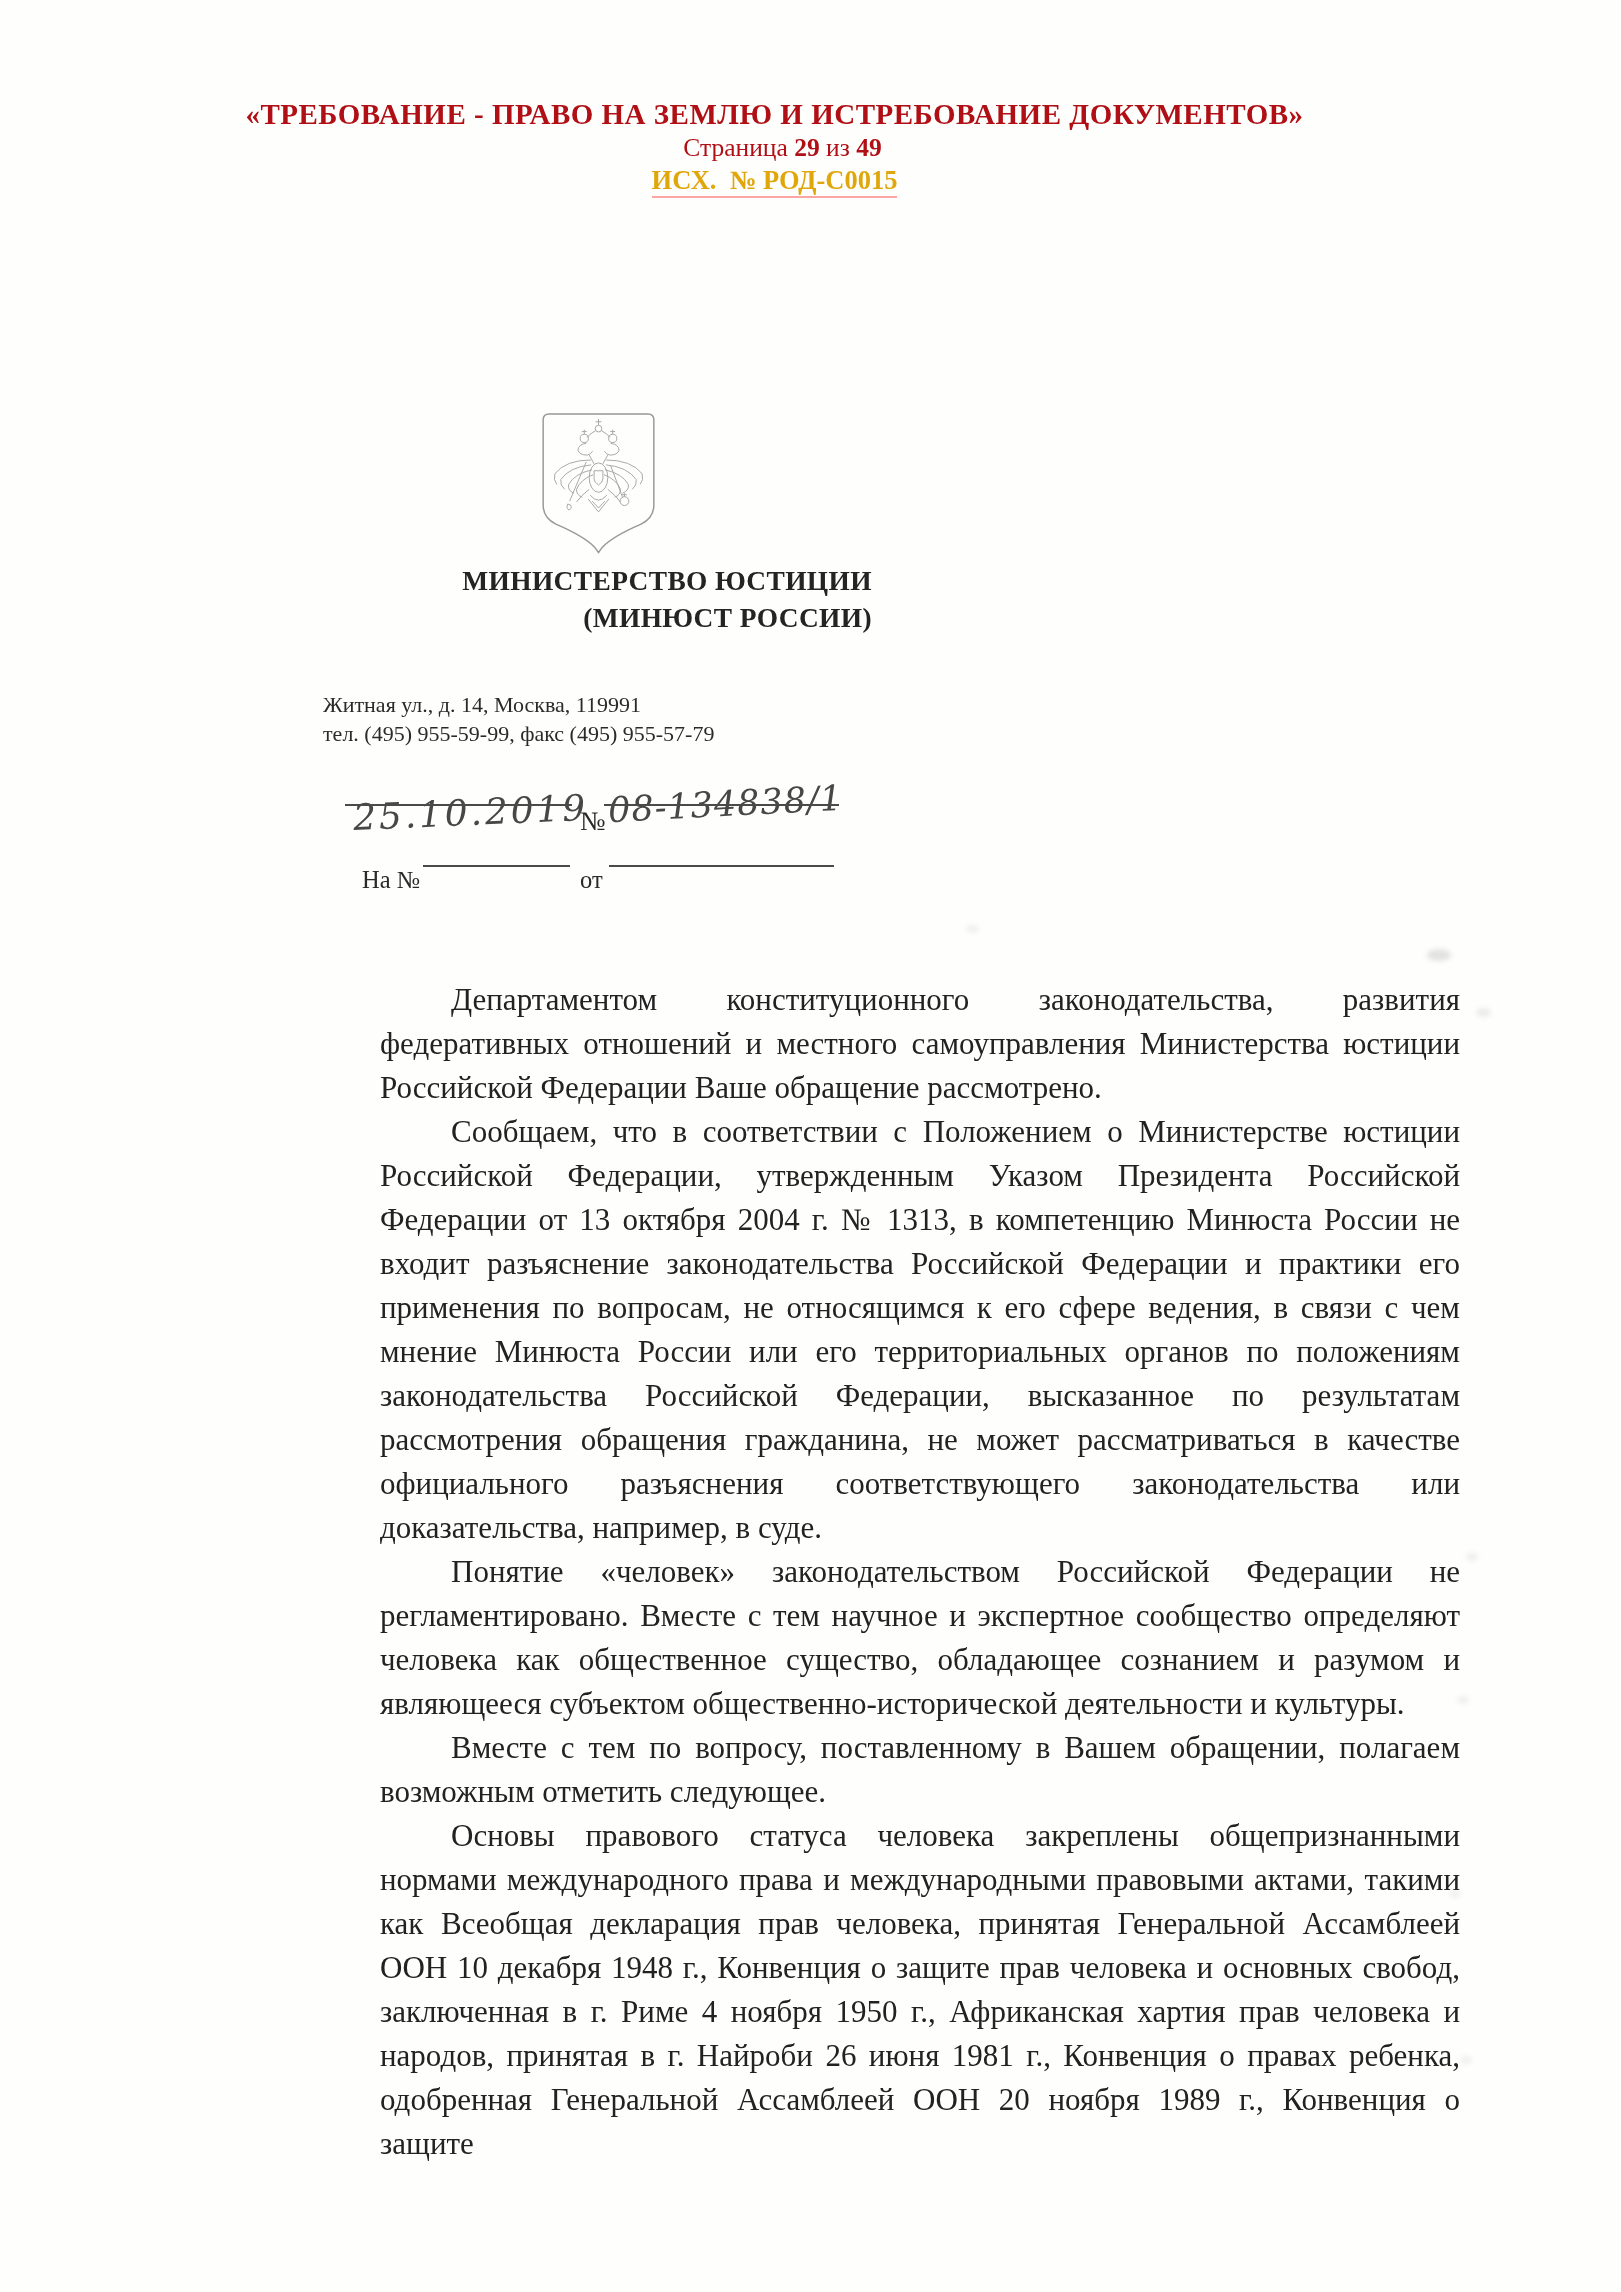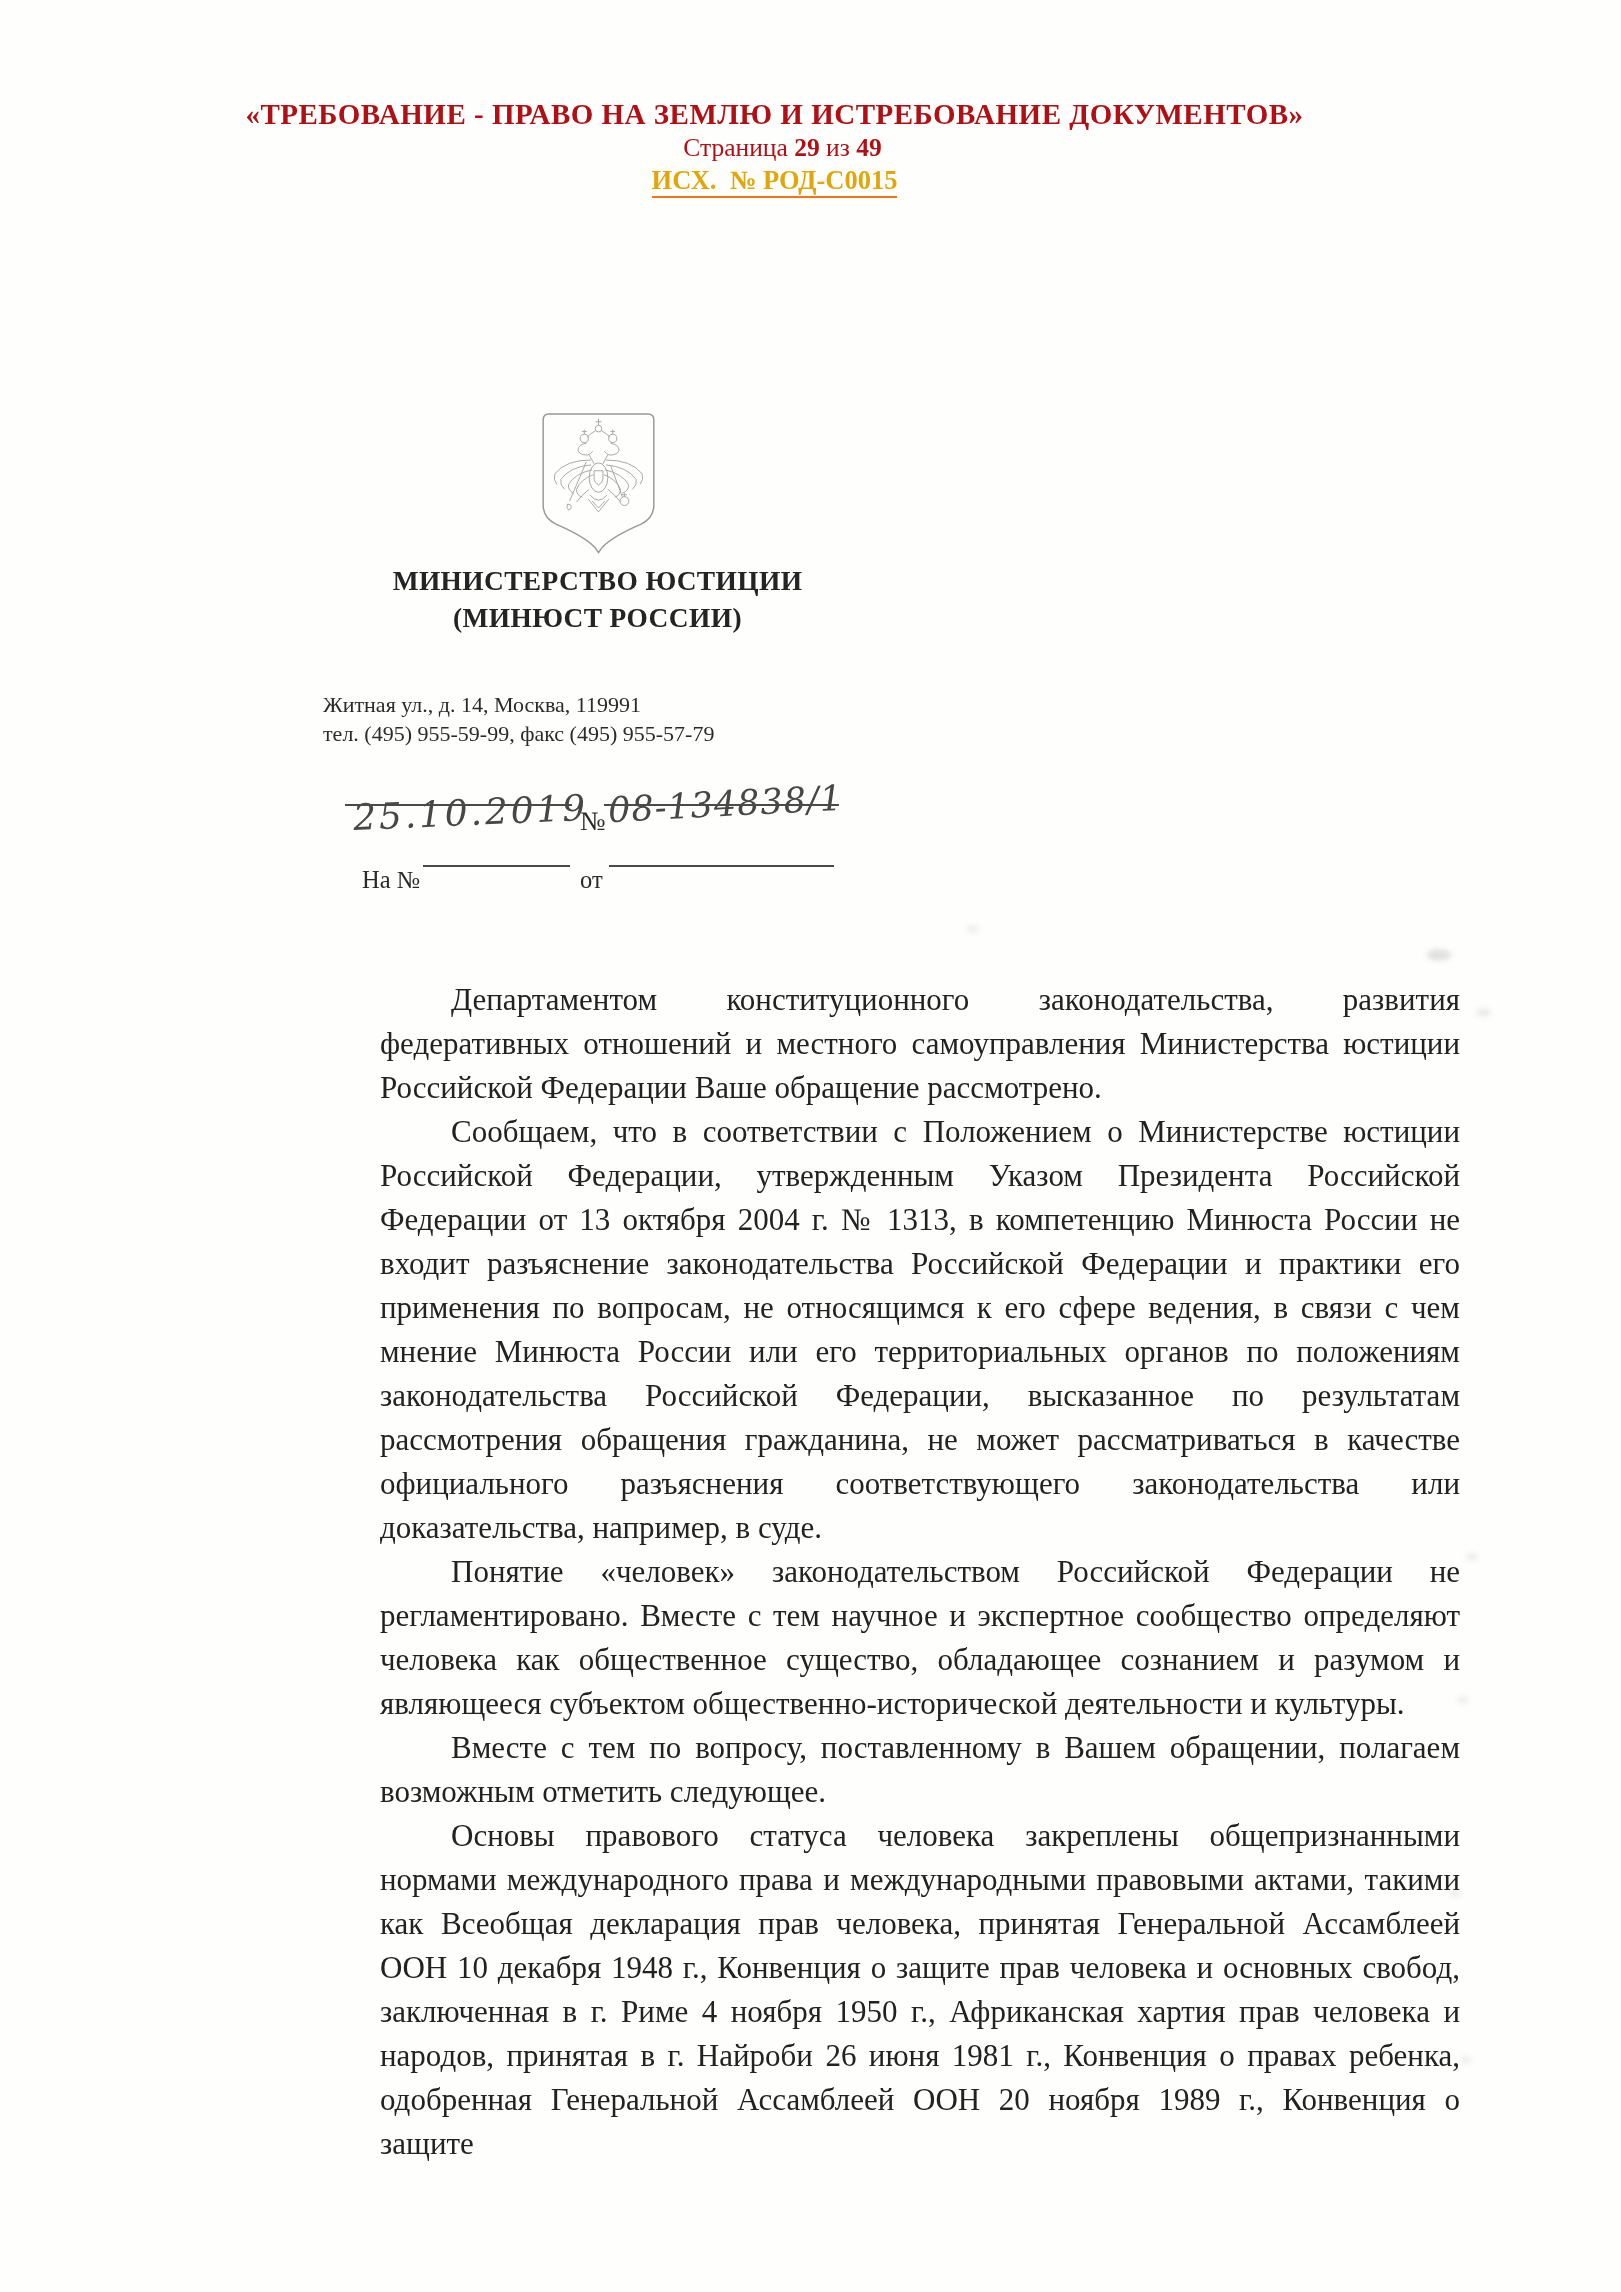--- a/index.html
+++ b/index.html
@@ -24,30 +24,30 @@
     color:#b01015;line-height:33px;
   }
   .doc-page-line{
     font-size:25.5px;color:#b01015;line-height:29px;margin-top:2px;padding-left:16px;
   }
   .doc-page-line .num{font-weight:bold;}
   .doc-ref-line{
     display:inline-block;
     font-size:26.5px;font-weight:bold;color:#e0a70c;
     line-height:30px;margin-top:2.9px;white-space:pre;
-    border-bottom:2px solid #f97316;padding-bottom:1px;
+    border-bottom:2px solid #fca5a5;padding-bottom:1px;
   }
 
   
   .emblem{
     position:absolute;left:540px;top:411px;width:117px;height:143px;
   }
   .ministry{
     position:absolute;left:323px;top:563px;width:549px;
-    text-align:center;font-weight:bold;font-size:27.4px;line-height:37px;
+    text-align:right;font-weight:bold;font-size:27.4px;line-height:37px;
     color:#242424;letter-spacing:0.4px;
   }
   .address{
     position:absolute;left:323px;top:690px;width:549px;
     text-align:left;font-size:22px;line-height:29px;color:#2a2a2a;
   }
 
   
   .write-line{
     position:absolute;border-bottom:2px solid #4a4a4a;

